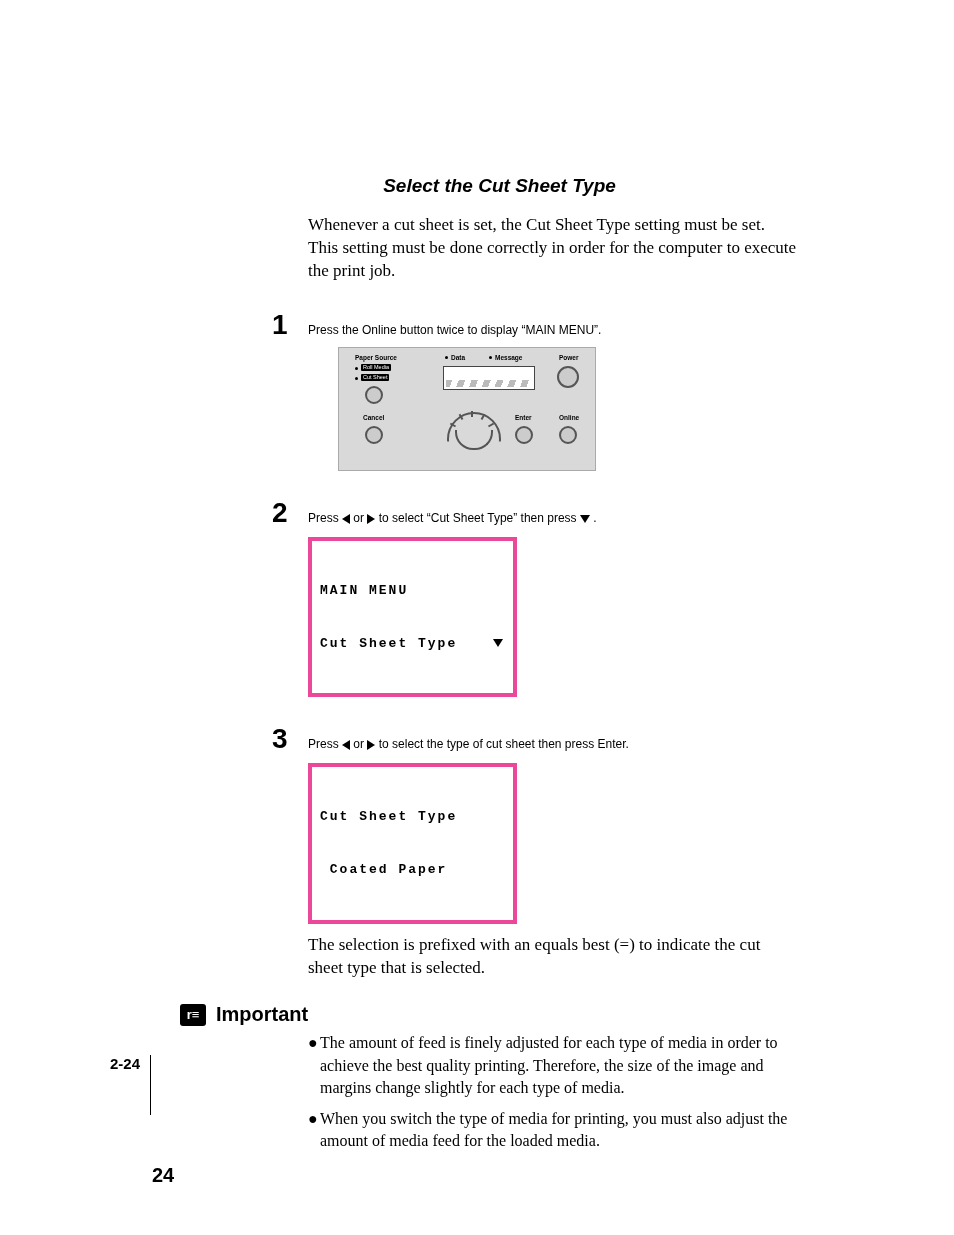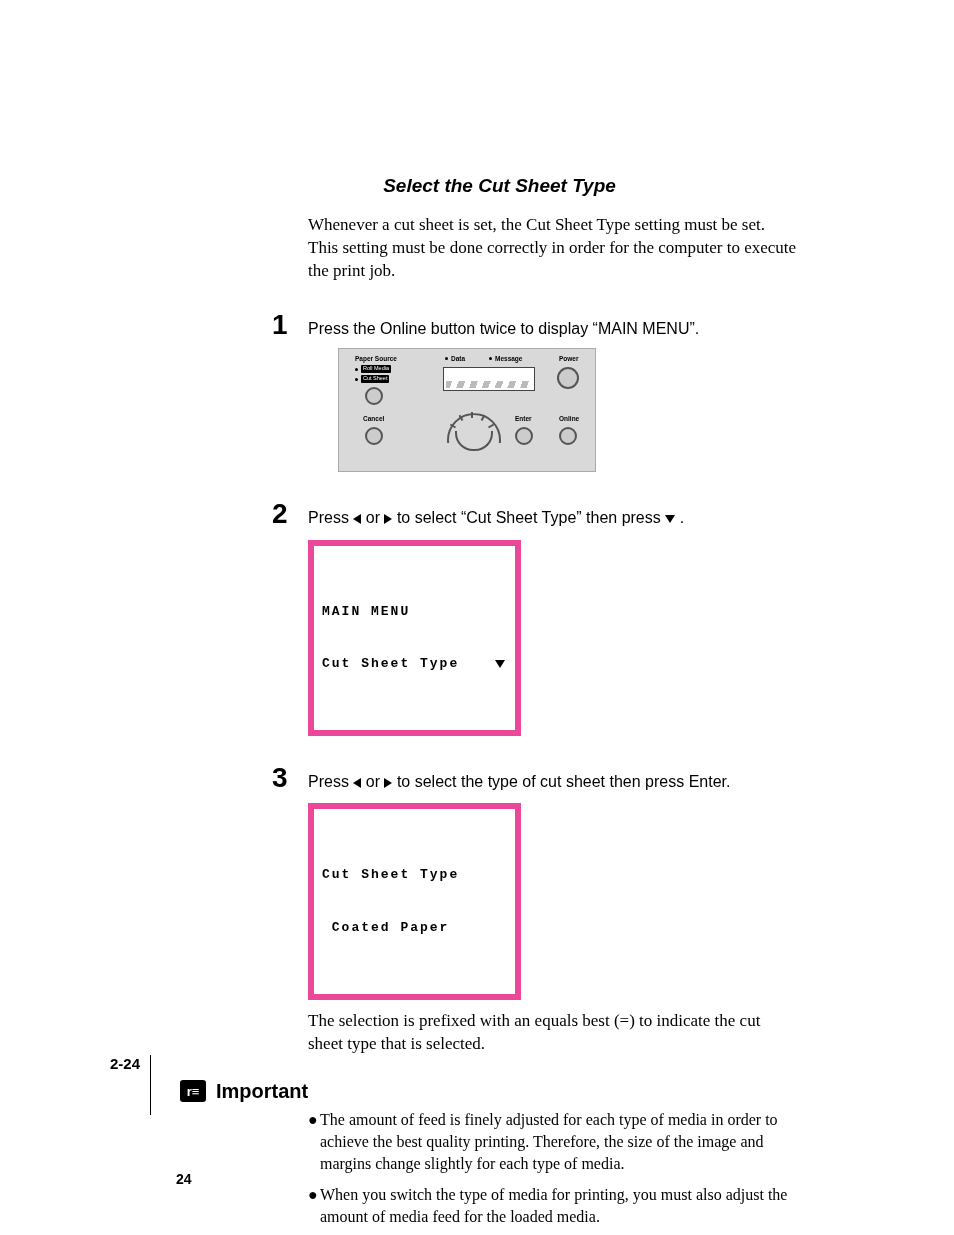--- a/index.html
+++ b/index.html
@@ -39,21 +39,21 @@
     width: 36px;
     flex-shrink: 0;
     margin-left: 72px;
     font-family: Arial, Helvetica, sans-serif;
     font-weight: bold;
     font-size: 28px;
     line-height: 1;
   }
   .step-text {
     font-family: Arial, Helvetica, sans-serif;
-    font-size: 16px;
+    font-size: 12px;
     line-height: 1.4;
   }
   .panel-wrap { margin: 8px 0 10px 108px; }
   .panel {
     width: 256px; height: 122px;
     background: #d9d9d9;
     border: 1px solid #aaa;
     position: relative;
     margin-left: 30px;
     font-family: Arial, Helvetica, sans-serif;
@@ -88,23 +88,23 @@
   }
   .p-dial .slots { position:absolute; left:0; top:0; width:50px; height:50px; }
   .p-dial .slots span { position:absolute; width:2px; height:6px; background:#555; left:24px; top:-1px; transform-origin:1px 25px; }
   .p-dial .cup {
     position:absolute; left:8px; top:18px; width:34px; height:18px;
     border:2px solid #555; border-top:none;
     border-bottom-left-radius:18px; border-bottom-right-radius:18px;
   }
   .lcdbox {
     margin: 10px 0 10px 108px;
-    border: 6px solid #ec4899;
+    border: 4px solid #ec4899;
     width: 185px;
-    padding: 22px 8px;
+    padding: 6px 8px;
     font-family: "Courier New", monospace;
     font-weight: bold;
     font-size: 13px;
     letter-spacing: 2px;
     line-height: 1.35;
     white-space: pre;
   }
   .lcd-line2 { display:flex; justify-content: space-between; align-items:center; }
   .tri-down {
     display:inline-block; width:0; height:0;
@@ -149,22 +149,22 @@
     display:flex; align-items:flex-start;
     font-family: "Times New Roman", Times, serif;
   }
   .footer .pg {
     font-family: Arial, Helvetica, sans-serif; font-weight:bold; font-size:15px;
     padding-right:8px;
   }
   .footer .divider { width:1px; background:#000; height:60px; margin:0 6px 0 2px; }
   .footer .cap { font-size:12px; padding-top:2px; }
   .corner-pg {
-    position:absolute; left:176px; bottom:48px;
-    font-family: Arial, Helvetica, sans-serif; font-weight:bold; font-size:14px;margin-top:39px;
+    position:absolute; left:152px; bottom:48px;
+    font-family: Arial, Helvetica, sans-serif; font-weight:bold; font-size:20px;margin-top:39px;
   }
 </style>
 </head>
 <body>
 
 <div class="page">
 
   <h3 class="heading">Select the Cut Sheet Type</h3>
 
   <p class="indent-block">Whenever a cut sheet is set, the Cut Sheet Type setting must be set. This setting must be done correctly in order for the computer to execute the print job.</p>

